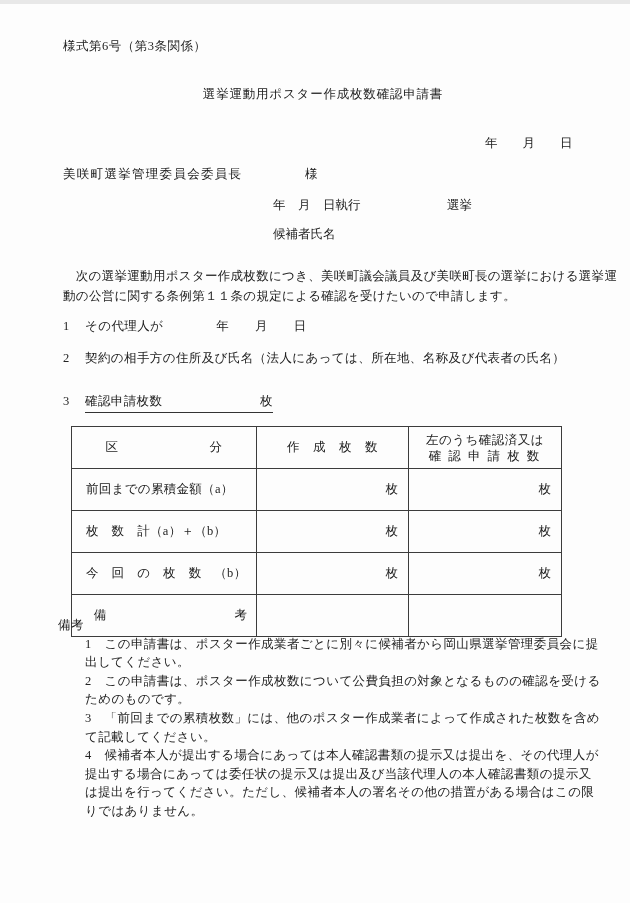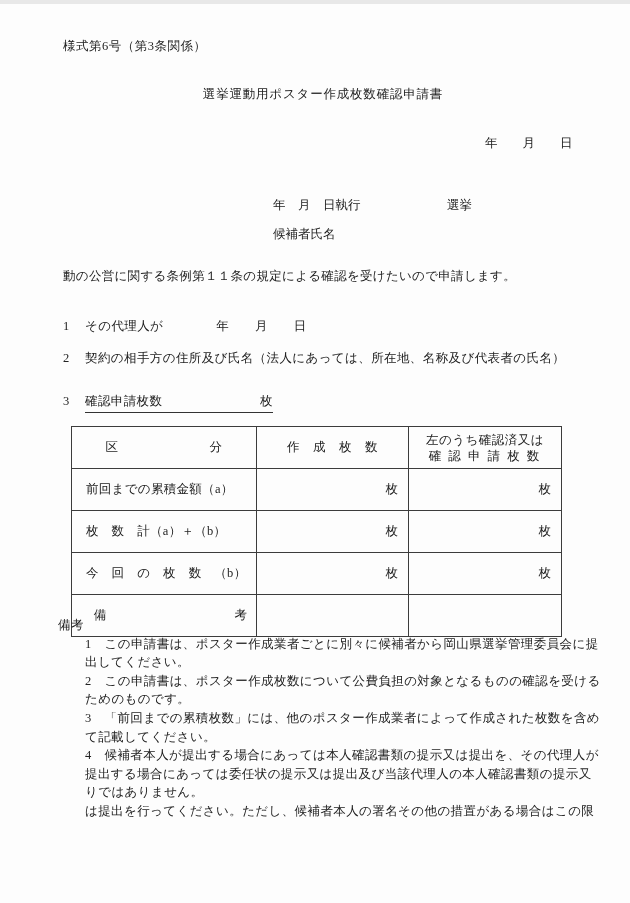--- a/index.html
+++ b/index.html
@@ -52,29 +52,34 @@
 <body>
 
 <div class="page">
 
   <div class="abs form-number">様式第6号（第3条関係）</div>
 
   <div class="doc-title">選挙運動用ポスター作成枚数確認申請書</div>
 
   <div class="abs date-top">年　　月　　日</div>
 
+  <div class="abs addressee-line">
+    <span class="addressee-name">美咲町選挙管理委員会委員長</span>
+    <span class="honorific">様</span>
+  </div>
 
   <div class="abs exec-line">
     <span>年　月　日執行</span>
     <span class="election">選挙</span>
   </div>
 
   <div class="abs candidate-line">候補者氏名</div>
 
   <div class="intro" id="intro">
+      <div>　次の選挙運動用ポスター作成枚数につき、美咲町議会議員及び美咲町長の選挙における選挙運</div>
       <div>動の公営に関する条例第１１条の規定による確認を受けたいので申請します。</div>
     </div>
 
   <div class="item item1">
     <span class="item-num">1</span><span>その代理人が</span><span class="item-value">年　　月　　日</span>
   </div>
 
   <div class="item item2">
     <span class="item-num">2</span><span>契約の相手方の住所及び氏名（法人にあっては、所在地、名称及び代表者の氏名）</span>
   </div>
@@ -135,19 +140,19 @@
           <div>2　この申請書は、ポスター作成枚数について公費負担の対象となるものの確認を受ける</div>
           <div>ためのものです。</div>
         </div>
         <div class="note-item">
           <div>3　「前回までの累積枚数」には、他のポスター作成業者によって作成された枚数を含め</div>
           <div>て記載してください。</div>
         </div>
         <div class="note-item">
           <div>4　候補者本人が提出する場合にあっては本人確認書類の提示又は提出を、その代理人が</div>
           <div>提出する場合にあっては委任状の提示又は提出及び当該代理人の本人確認書類の提示又</div>
+          <div>は提出を行ってください。ただし、候補者本人の署名その他の措置がある場合はこの限</div>
           <div>りではありません。</div>
-          <div>は提出を行ってください。ただし、候補者本人の署名その他の措置がある場合はこの限</div>
         </div>
       </div>
   </div>
 
 </div>
 
 </body></html>

